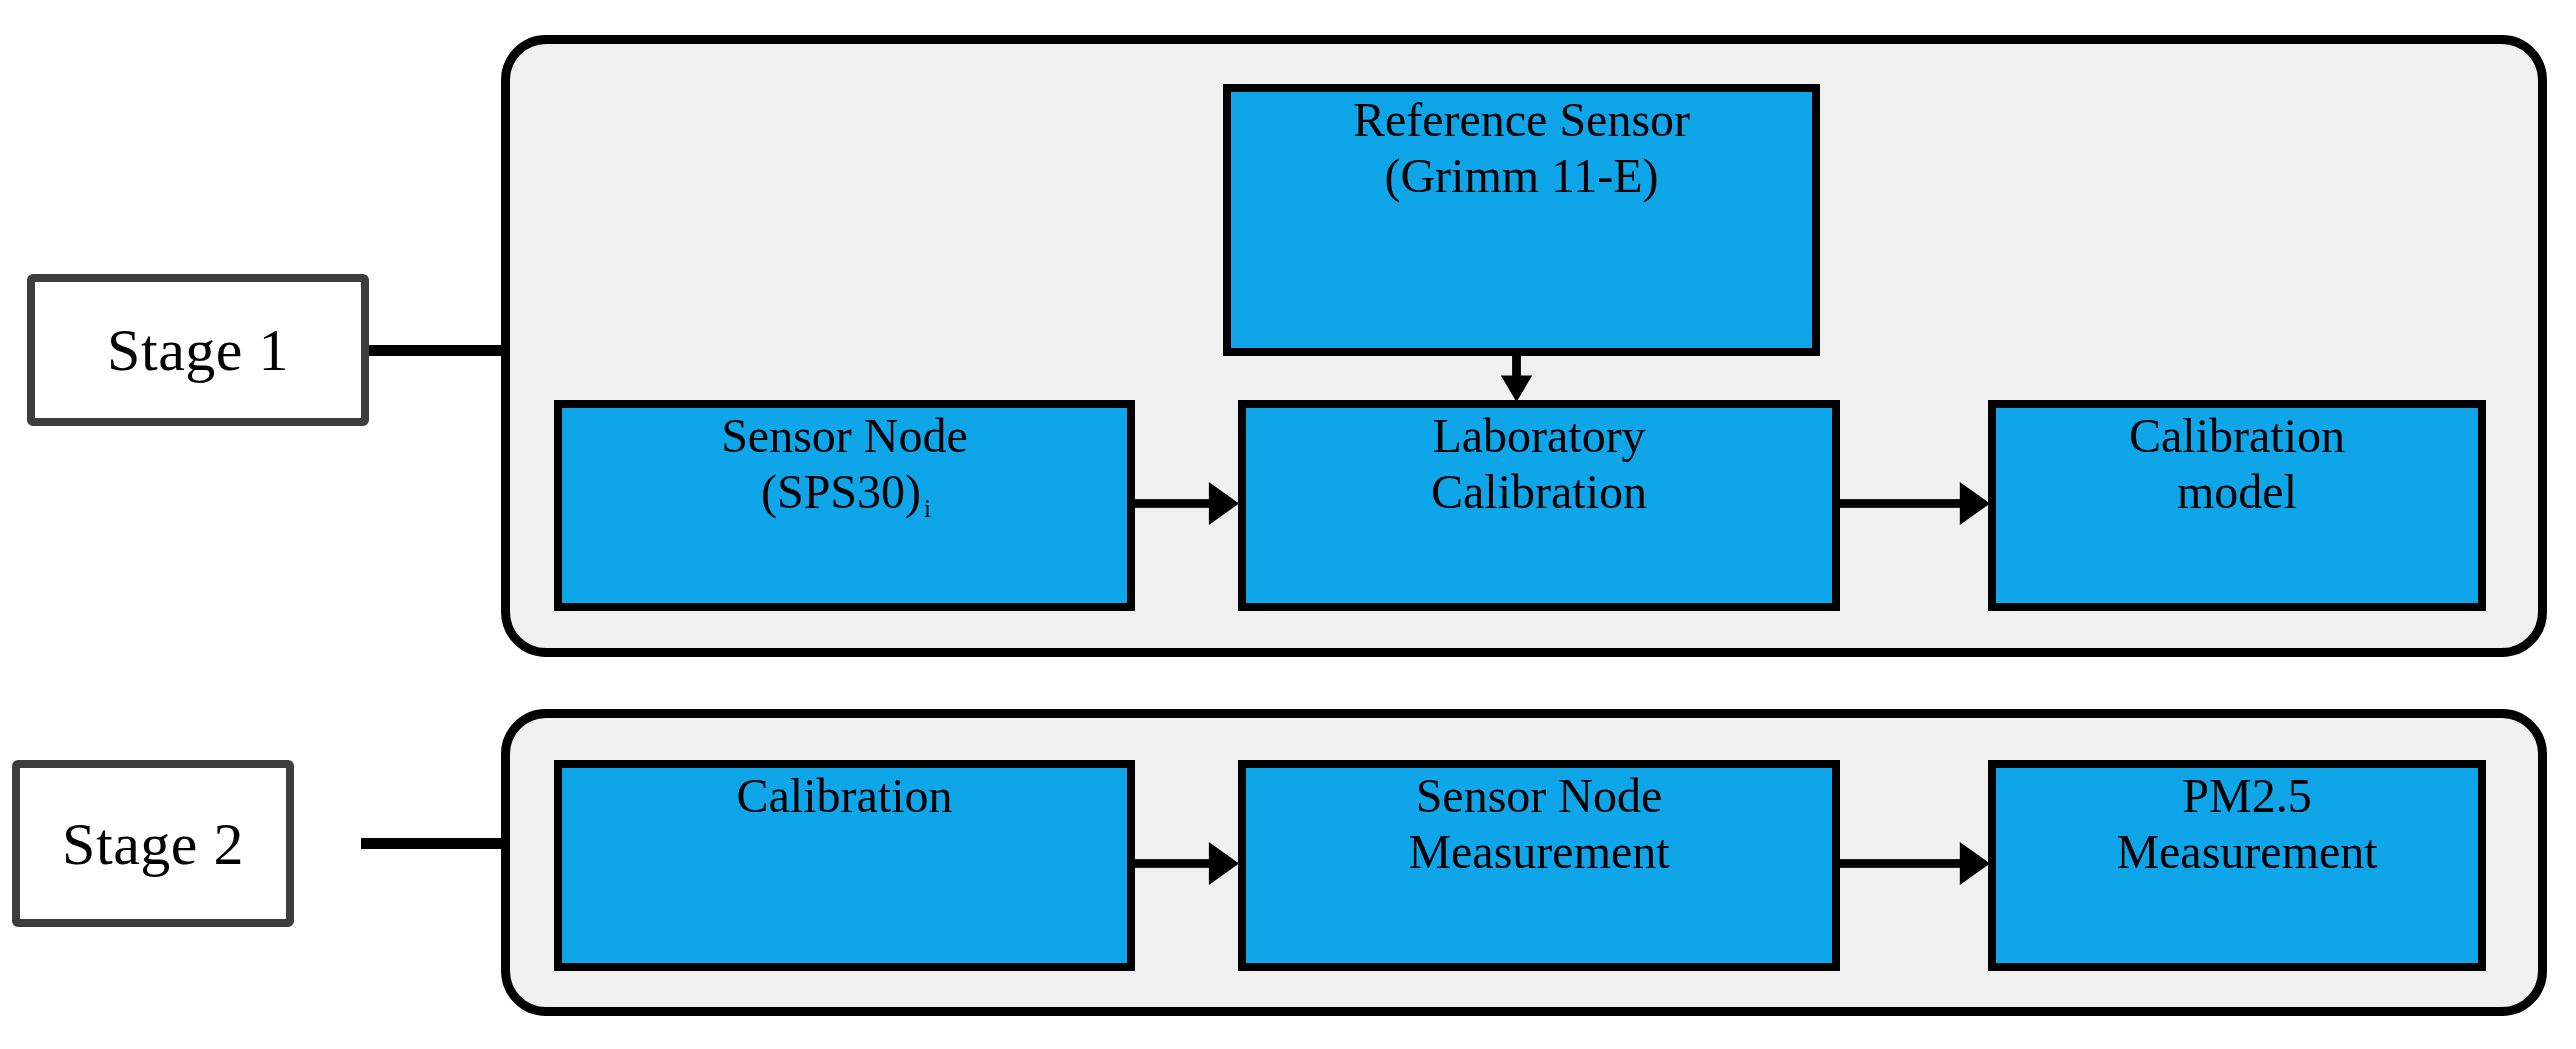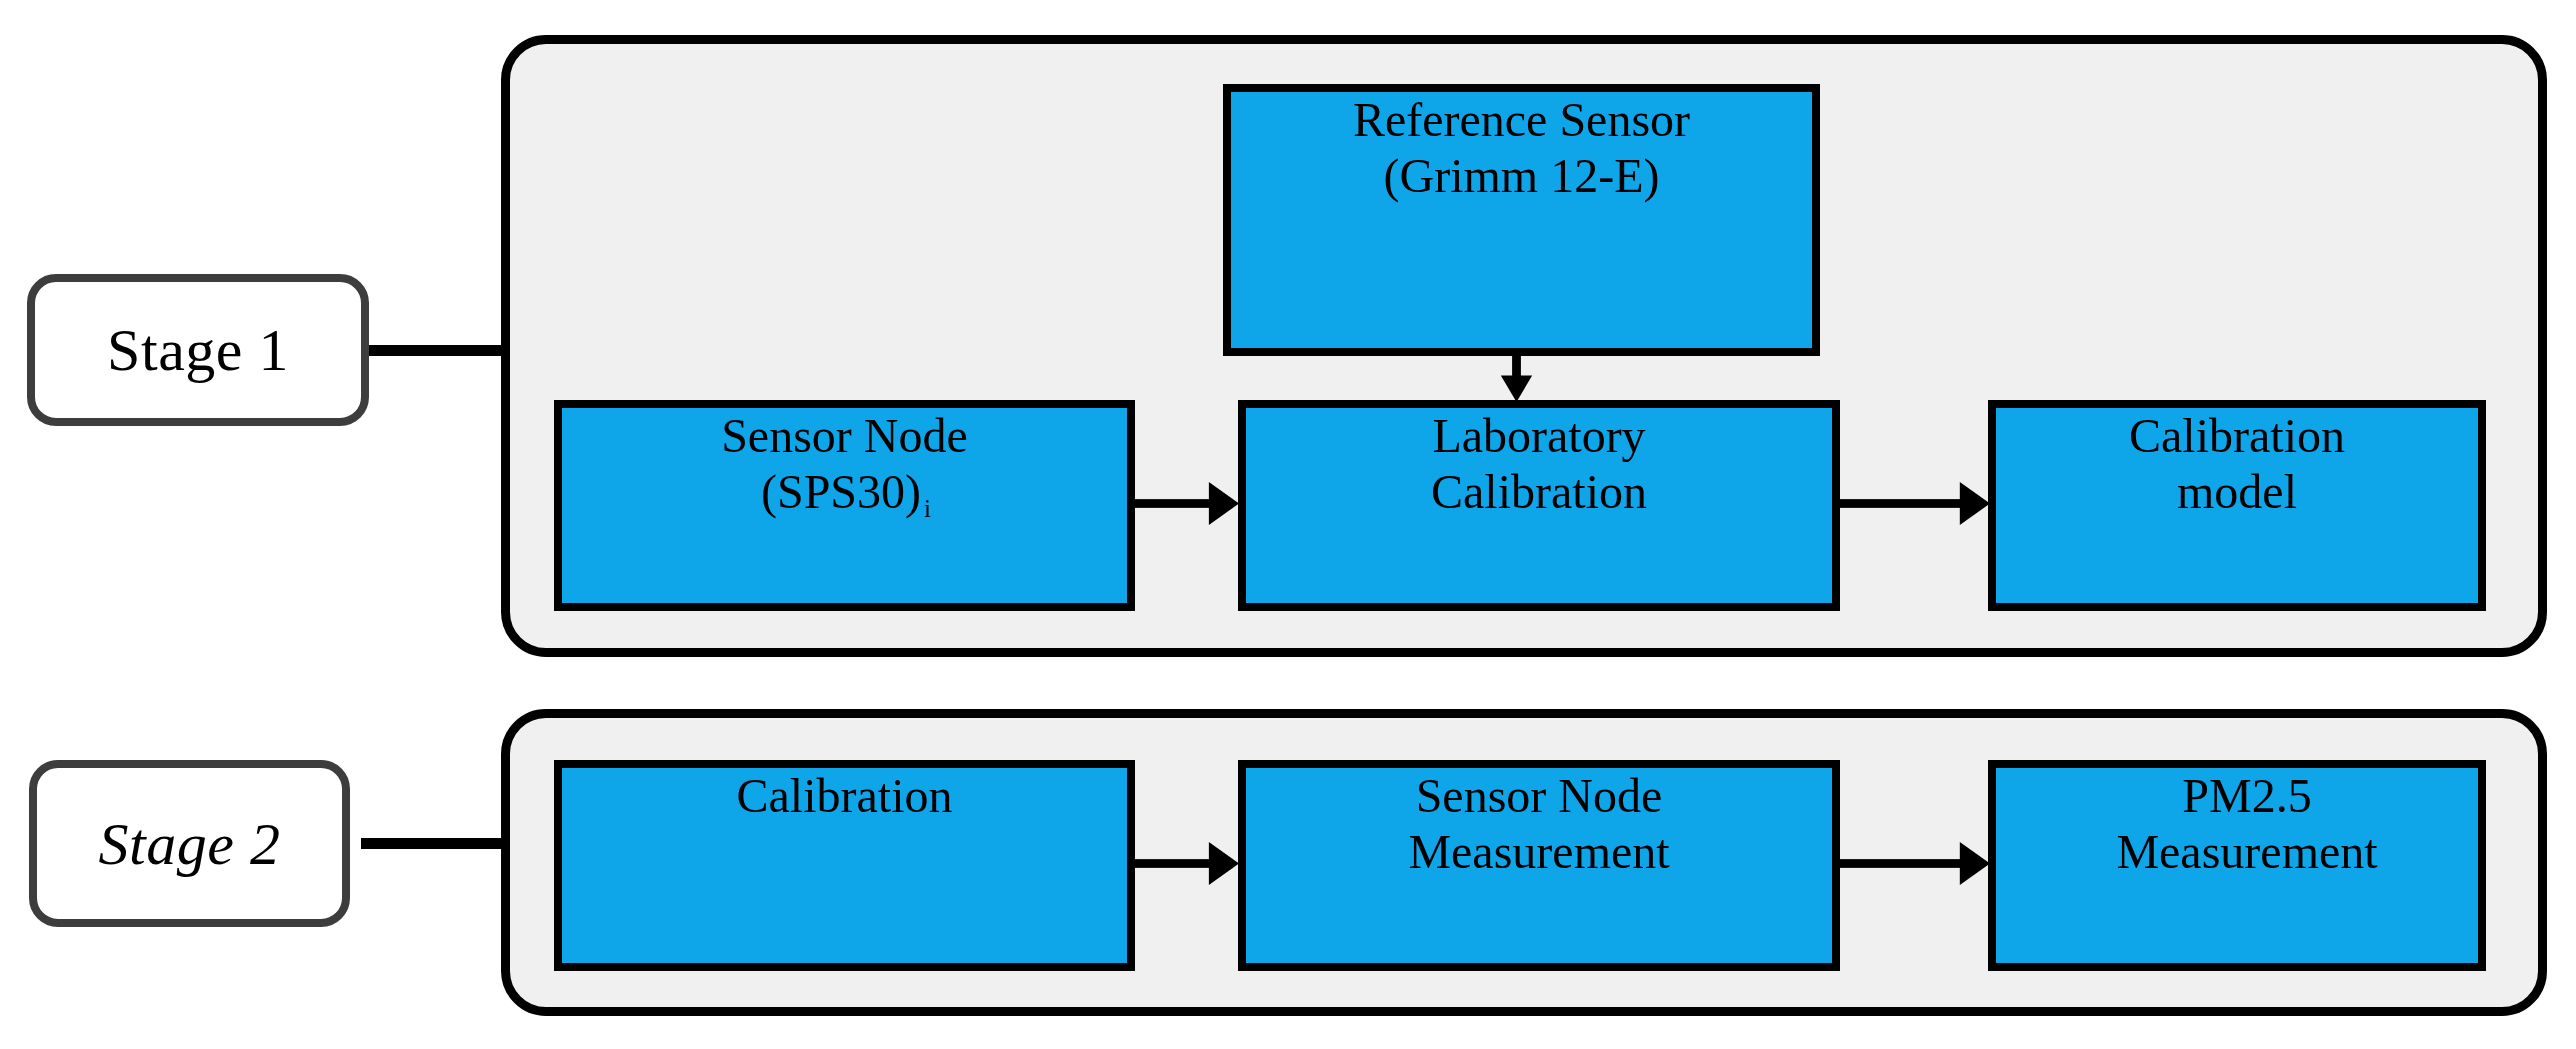--- a/index.html
+++ b/index.html
@@ -19,36 +19,36 @@
     height: 1049px;
     background: #ffffff;
   }
 
   
   .stage-pill {
     position: absolute;
     box-sizing: border-box;
     background: #ffffff;
     border: 8.7px solid #3d3d3d;
-    border-radius: 29px;
+    border-radius: 6px;
     display: flex;
     align-items: center;
     justify-content: center;
     z-index: 5;
   }
   .stage-pill .pill-label {
     font-size: 60px;
     font-weight: 400;
     color: #000000;
     line-height: 1;
     letter-spacing: 0.5px;
     white-space: nowrap;
   }
   #stage1-pill { left: 27px;  top: 274px; width: 342px; height: 152px; }
-  #stage2-pill { left: 29px;  top: 760px; width: 321px; height: 167px; font-style: italic; }
+  #stage2-pill { left: 12px;  top: 760px; width: 282px; height: 167px; }
 
   
   .stage-connector {
     position: absolute;
     background: #000000;
     height: 10.7px;
     z-index: 1;
   }
   #stage1-connector { left: 361px; top: 345px; width: 152px; }
   #stage2-connector { left: 361px; top: 838px; width: 152px; }
@@ -124,21 +124,21 @@
   <div class="stage-connector" id="stage1-connector"></div>
 
   <div class="stage-pill" id="stage1-pill">
     <span class="pill-label">Stage 1</span>
   </div>
 
   <div class="stage-panel" id="stage1-panel"></div>
 
   <div class="proc-box" id="box-reference-sensor">
     <span class="line">Reference Sensor</span>
-    <span class="line">(Grimm 12-E)</span>
+    <span class="line">(Grimm 11-E)</span>
   </div>
 
   <div class="arrow" id="arrow-ref-to-lab">
     <svg width="47" height="47" viewBox="0 0 48 48">
       <rect x="19.5" y="0" width="9" height="23" fill="#000000"></rect>
       <polygon points="8,20 40,20 24,47" fill="#000000"></polygon>
     </svg>
   </div>
 
   <div class="proc-box" id="box-sensor-node">

